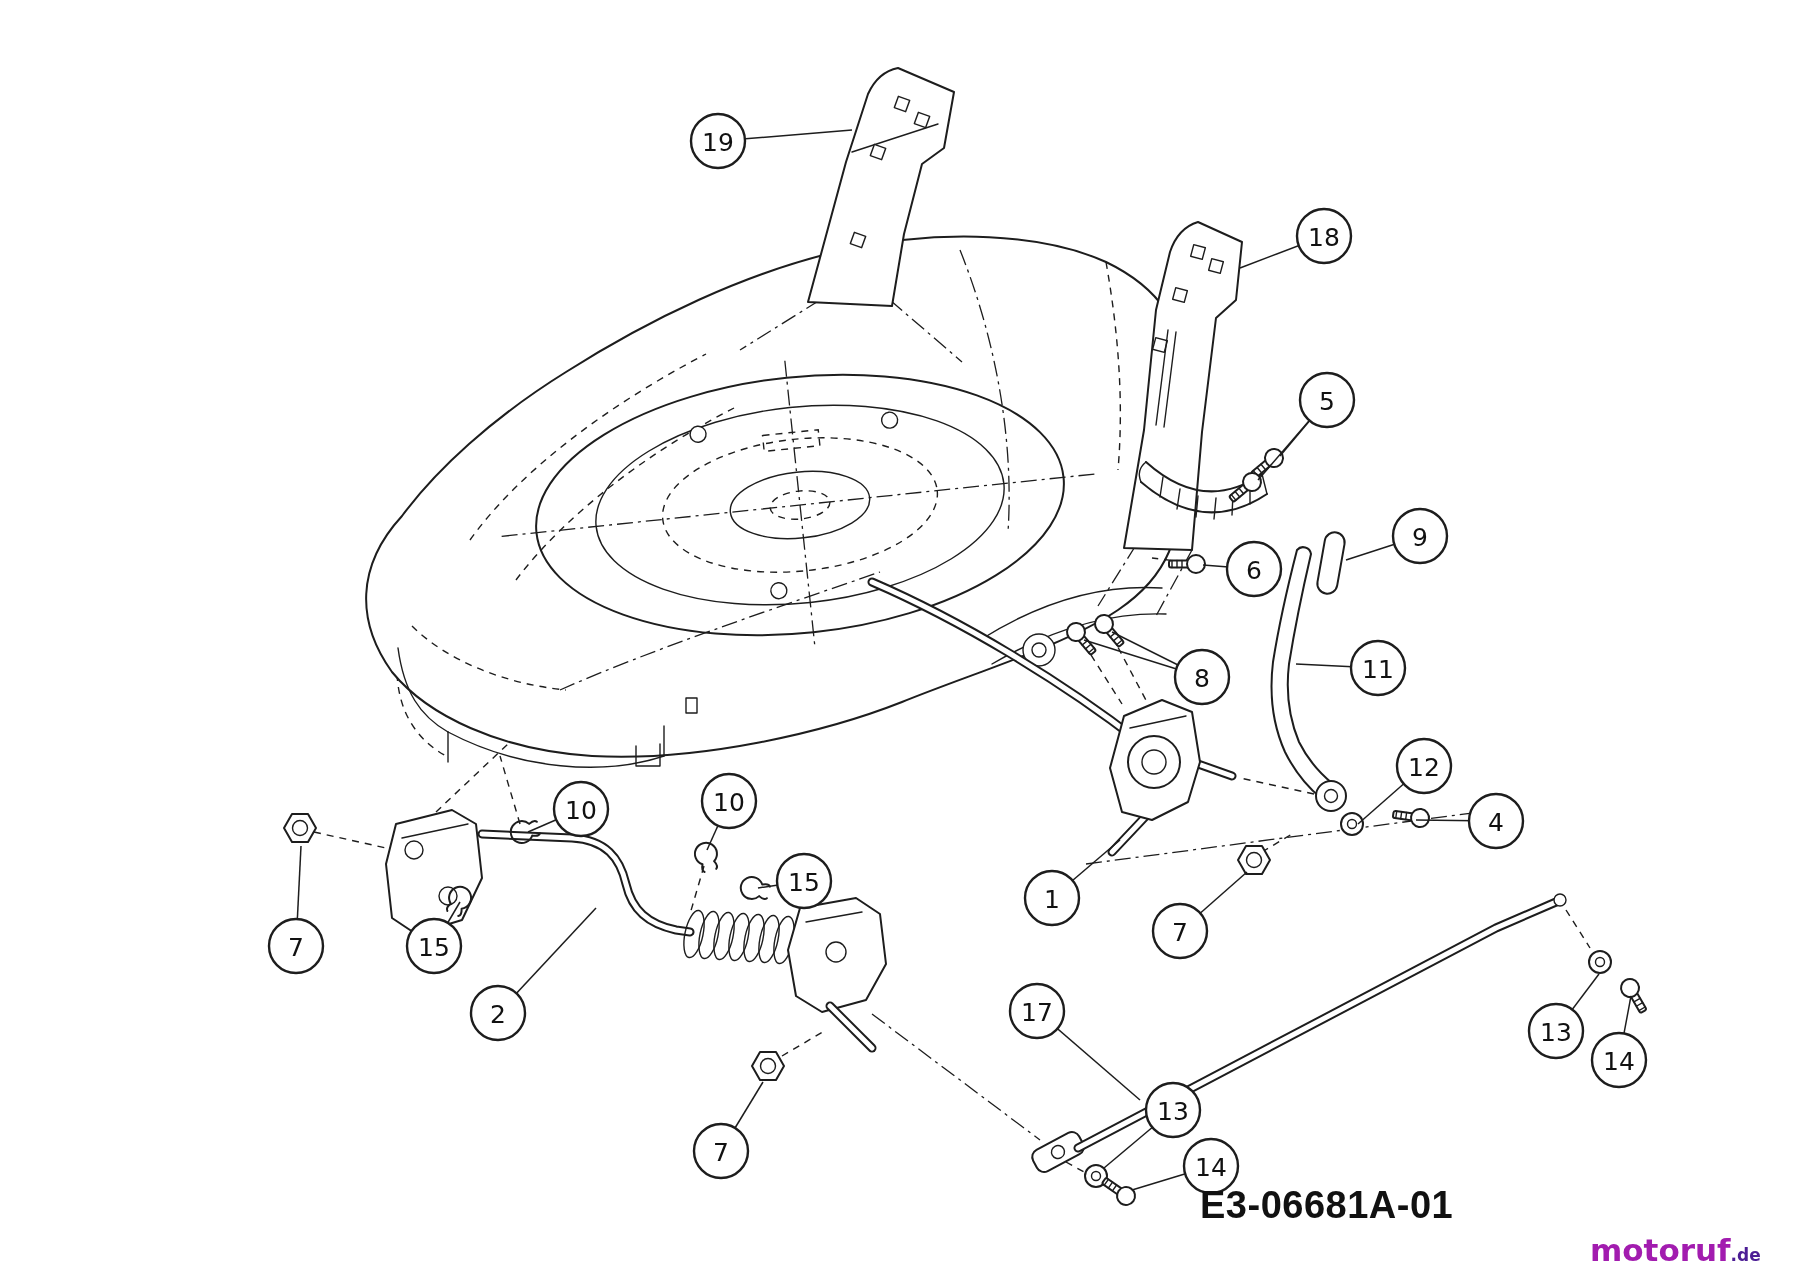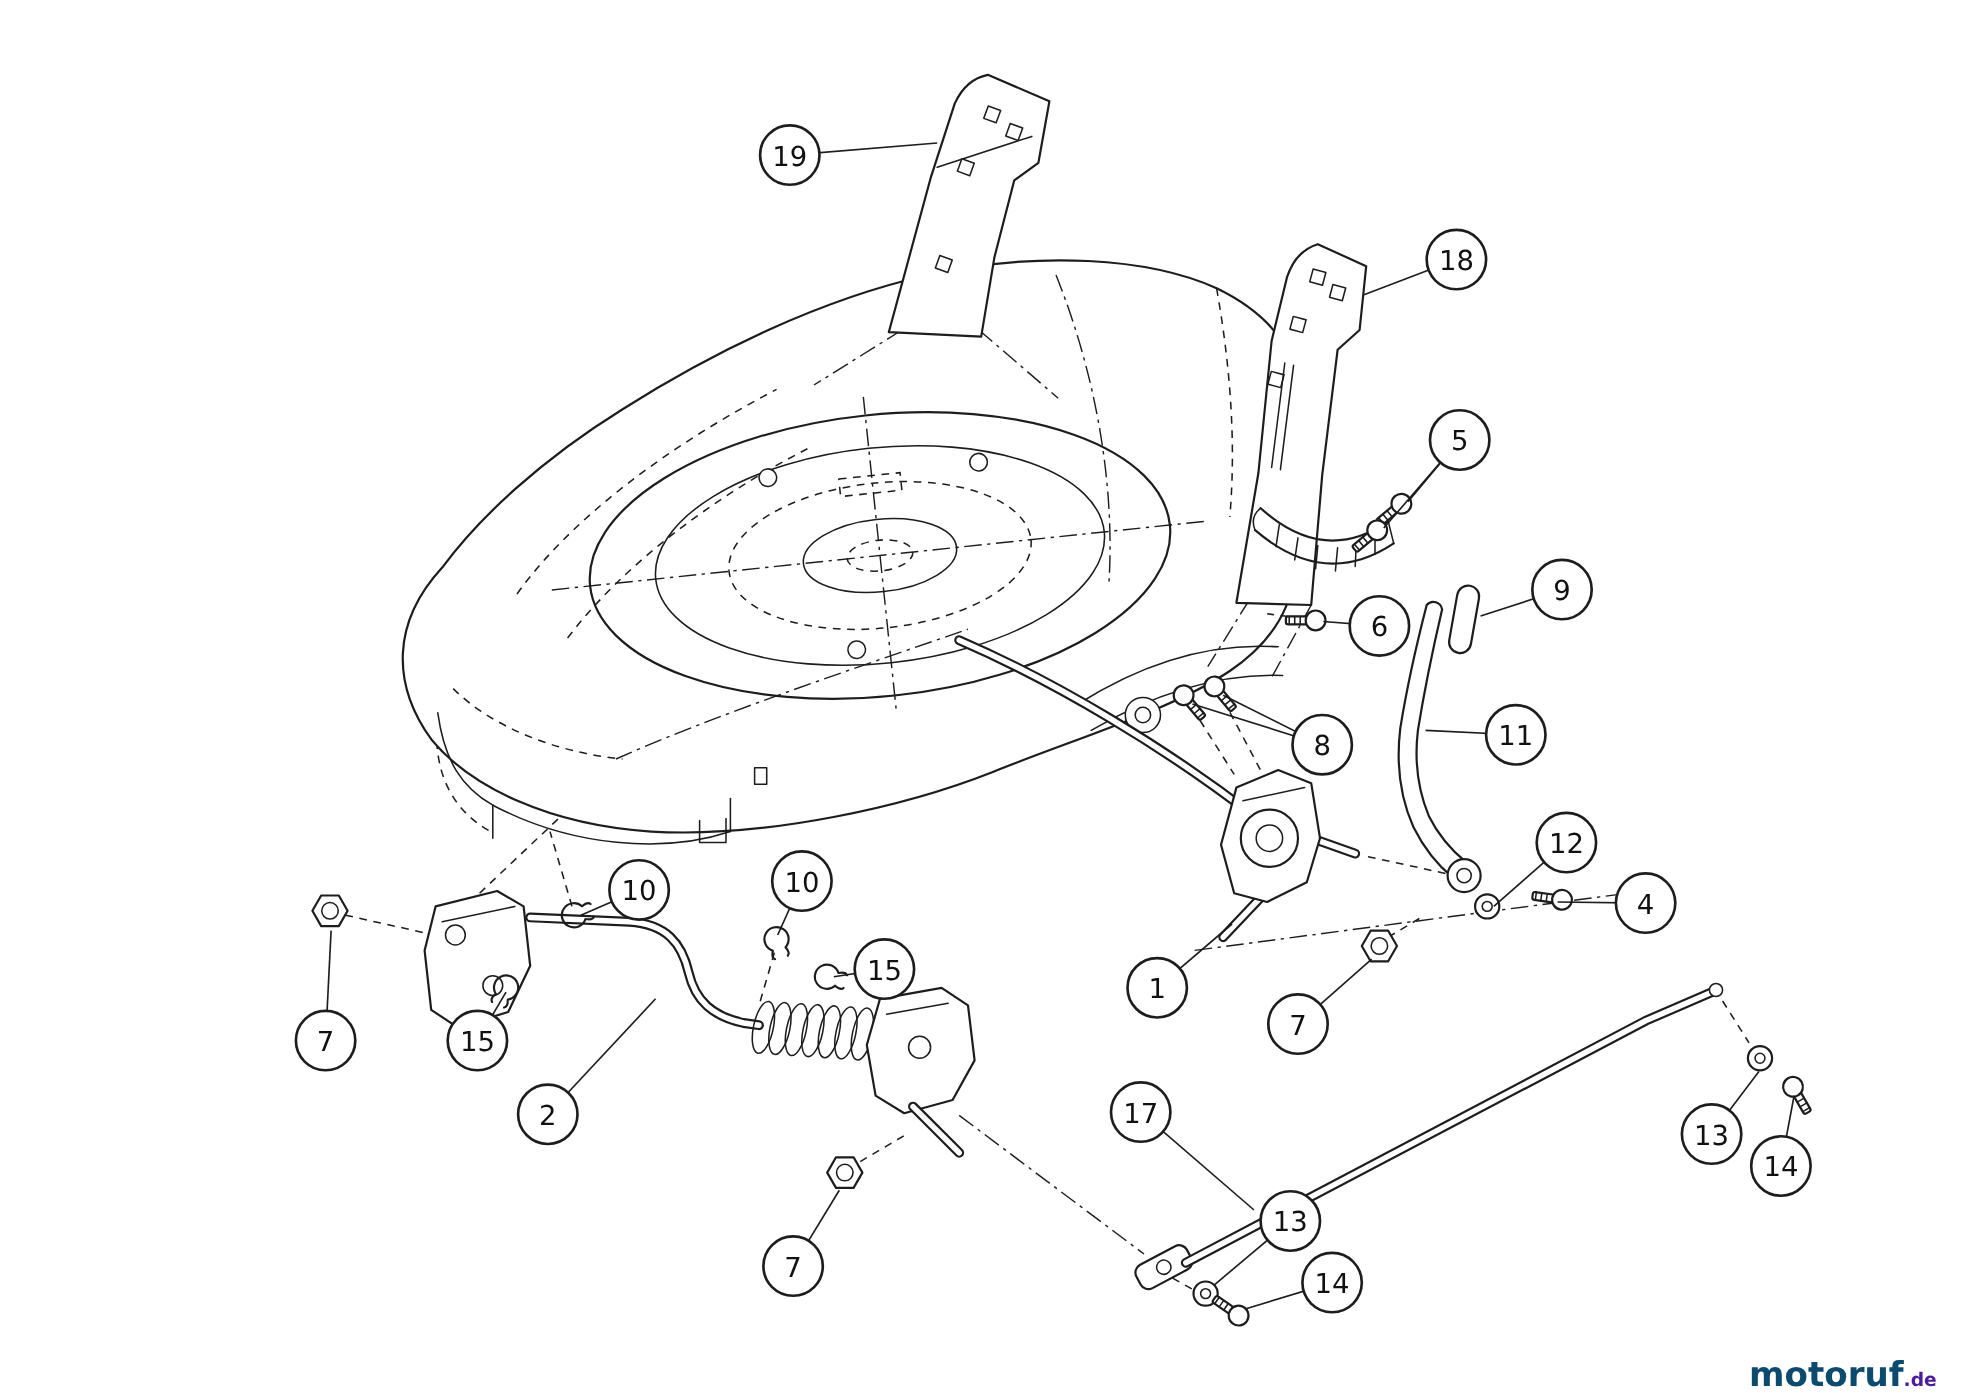--- a/index.html
+++ b/index.html
@@ -380,19 +380,20 @@
           <text x="1173" y="1111" class="callout-text" font-size="25">13</text>
         </g>
         <g>
           <line x1="1211" y1="1166" x2="1132" y2="1190" class="leader"></line>
           <circle cx="1211" cy="1166" r="27" class="callout-circle"></circle>
           <text x="1211" y="1167" class="callout-text" font-size="25">14</text>
         </g>
       </g>
   </svg>
 
+  <div class="part-code">E3-06681A-01</div>
 
   <div class="watermark">
-    <span class="wm-name" style="color: #0c4a6e;">motoruf</span>
+    <span class="wm-name" style="color: #a21caf;">motoruf</span>
     <span class="wm-tld" style="color: #4c1d95;">.de</span>
   </div>
 
 </div>
 
 </body></html>

